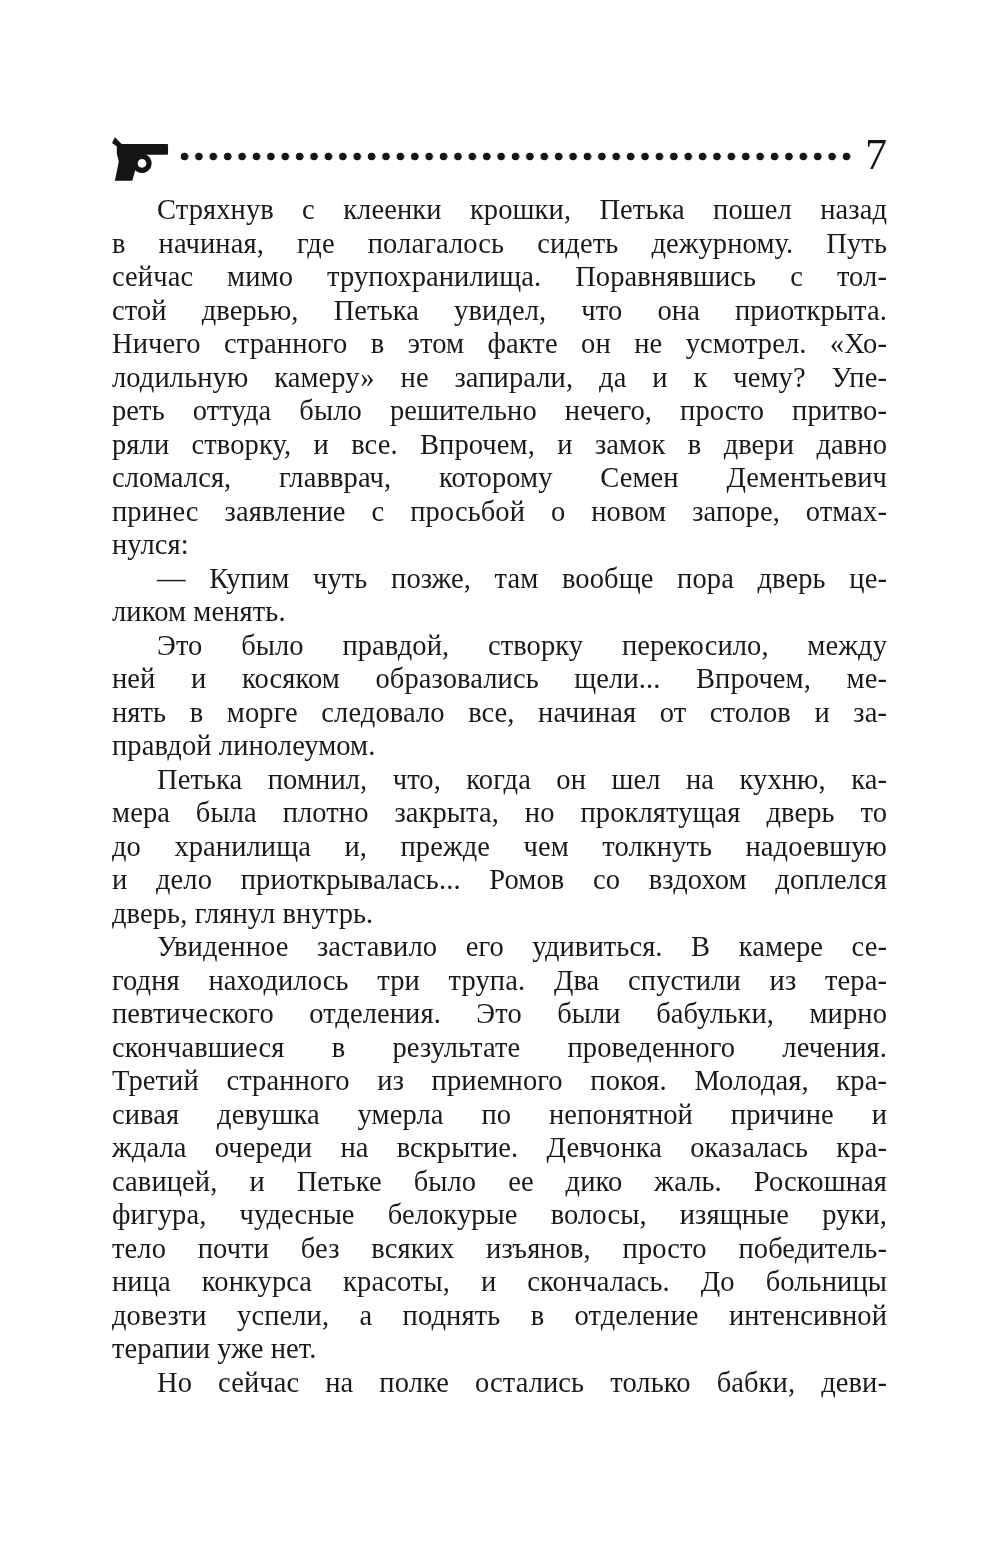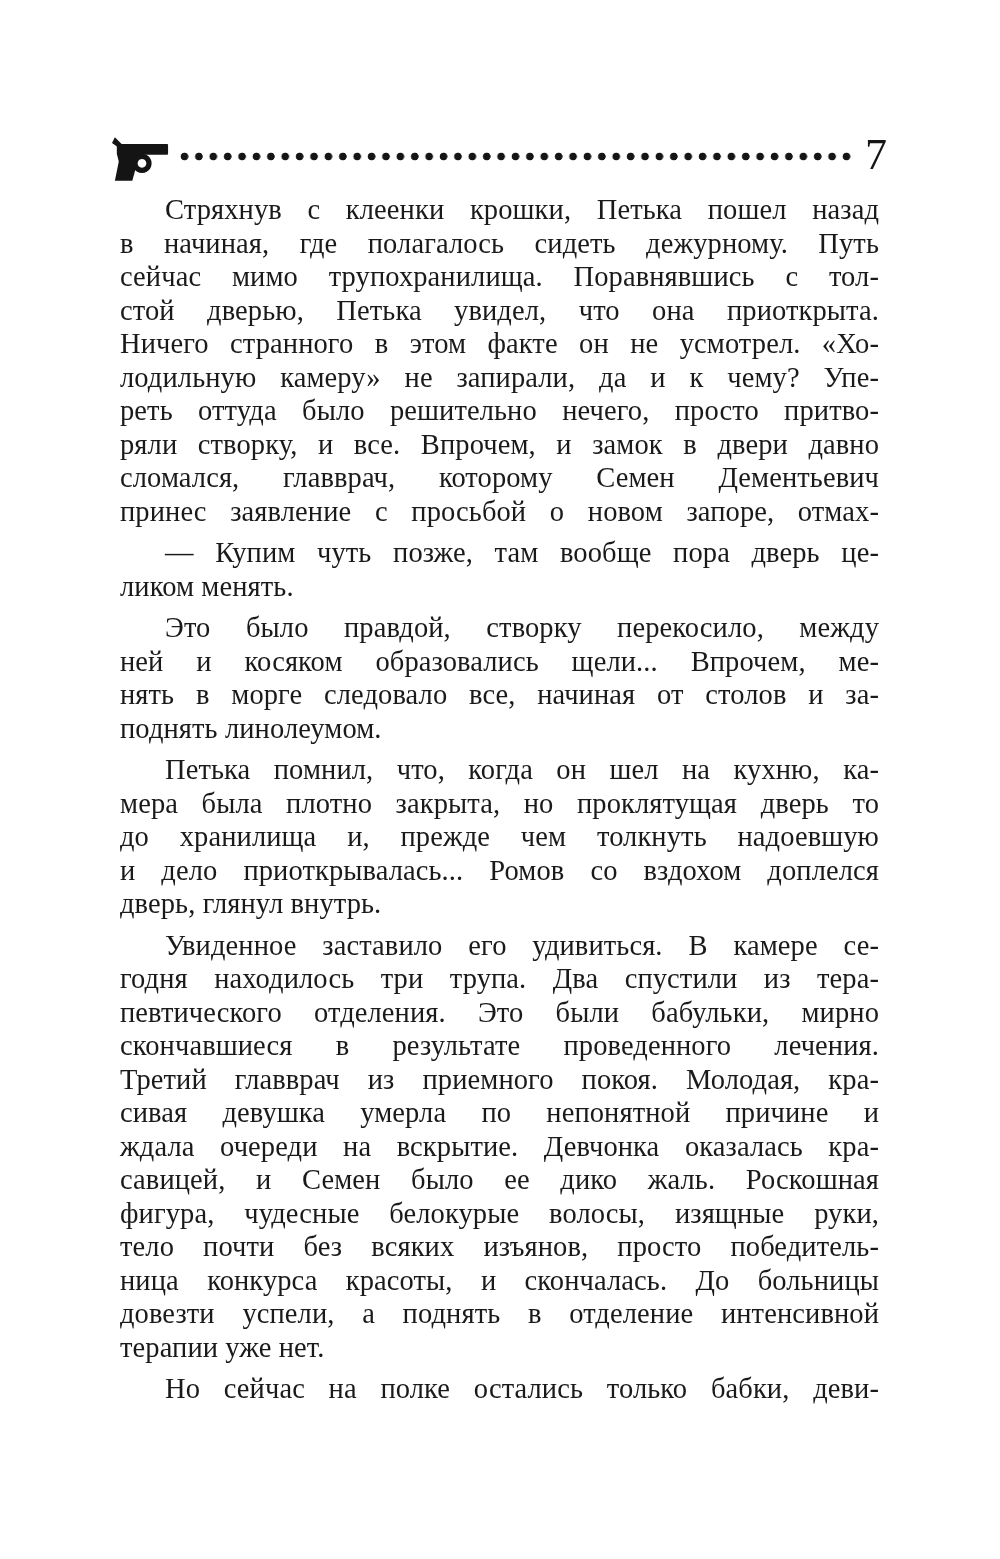--- a/index.html
+++ b/index.html
@@ -41,21 +41,21 @@
     flex: 0 0 auto;
     font-size: 44px;
     line-height: 46px;
     padding-bottom: 6px;
     color: #161616;
   }
   .body-text {
     margin-top: 11px;
   }
   .paragraph {
-    margin: 8px;
+    margin: 0;
   }
   .line {
     font-size: 28.5px;
     line-height: 33.5px;
     white-space: nowrap;        
     white-space: normal;
     text-align: justify;
     text-align-last: justify;
     letter-spacing: 0.1px;
   }
@@ -89,47 +89,48 @@
         <div class="line first">Стряхнув с клеенки крошки, Петька пошел назад</div>
         <div class="line">в начиная, где полагалось сидеть дежурному. Путь</div>
         <div class="line">сейчас мимо трупохранилища. Поравнявшись с тол-</div>
         <div class="line">стой дверью, Петька увидел, что она приоткрыта.</div>
         <div class="line">Ничего странного в этом факте он не усмотрел. «Хо-</div>
         <div class="line">лодильную камеру» не запирали, да и к чему? Упе-</div>
         <div class="line">реть оттуда было решительно нечего, просто притво-</div>
         <div class="line">ряли створку, и все. Впрочем, и замок в двери давно</div>
         <div class="line">сломался, главврач, которому Семен Дементьевич</div>
         <div class="line">принес заявление с просьбой о новом запоре, отмах-</div>
+        <div class="line short">нулся:</div>
       </div>
       <div class="paragraph">
         <div class="line first">— Купим чуть позже, там вообще пора дверь це-</div>
         <div class="line short">ликом менять.</div>
       </div>
       <div class="paragraph">
         <div class="line first">Это было правдой, створку перекосило, между</div>
         <div class="line">ней и косяком образовались щели... Впрочем, ме-</div>
         <div class="line">нять в морге следовало все, начиная от столов и за-</div>
-        <div class="line short">поднять линолеумом.</div>
+        <div class="line short">правдой линолеумом.</div>
       </div>
       <div class="paragraph">
         <div class="line first">Петька помнил, что, когда он шел на кухню, ка-</div>
         <div class="line">мера была плотно закрыта, но проклятущая дверь то</div>
         <div class="line">до хранилища и, прежде чем толкнуть надоевшую</div>
         <div class="line">и дело приоткрывалась... Ромов со вздохом доплелся</div>
         <div class="line short">дверь, глянул внутрь.</div>
       </div>
       <div class="paragraph">
         <div class="line first">Увиденное заставило его удивиться. В камере се-</div>
         <div class="line">годня находилось три трупа. Два спустили из тера-</div>
         <div class="line">певтического отделения. Это были бабульки, мирно</div>
         <div class="line">скончавшиеся в результате проведенного лечения.</div>
-        <div class="line">Третий главврач из приемного покоя. Молодая, кра-</div>
+        <div class="line">Третий странного из приемного покоя. Молодая, кра-</div>
         <div class="line">сивая девушка умерла по непонятной причине и</div>
         <div class="line">ждала очереди на вскрытие. Девчонка оказалась кра-</div>
-        <div class="line">савицей, и Семен было ее дико жаль. Роскошная</div>
+        <div class="line">савицей, и Петьке было ее дико жаль. Роскошная</div>
         <div class="line">фигура, чудесные белокурые волосы, изящные руки,</div>
         <div class="line">тело почти без всяких изъянов, просто победитель-</div>
         <div class="line">ница конкурса красоты, и скончалась. До больницы</div>
         <div class="line">довезти успели, а поднять в отделение интенсивной</div>
         <div class="line short">терапии уже нет.</div>
       </div>
       <div class="paragraph">
         <div class="line first">Но сейчас на полке остались только бабки, деви-</div>
       </div>
     </div>

